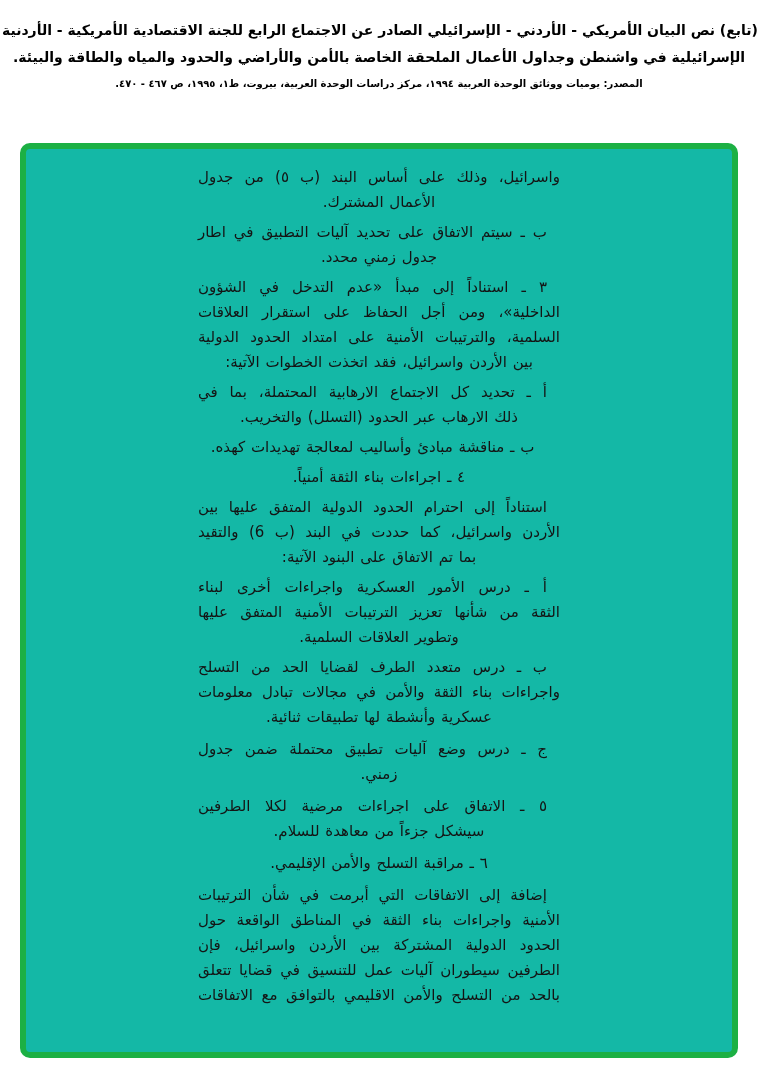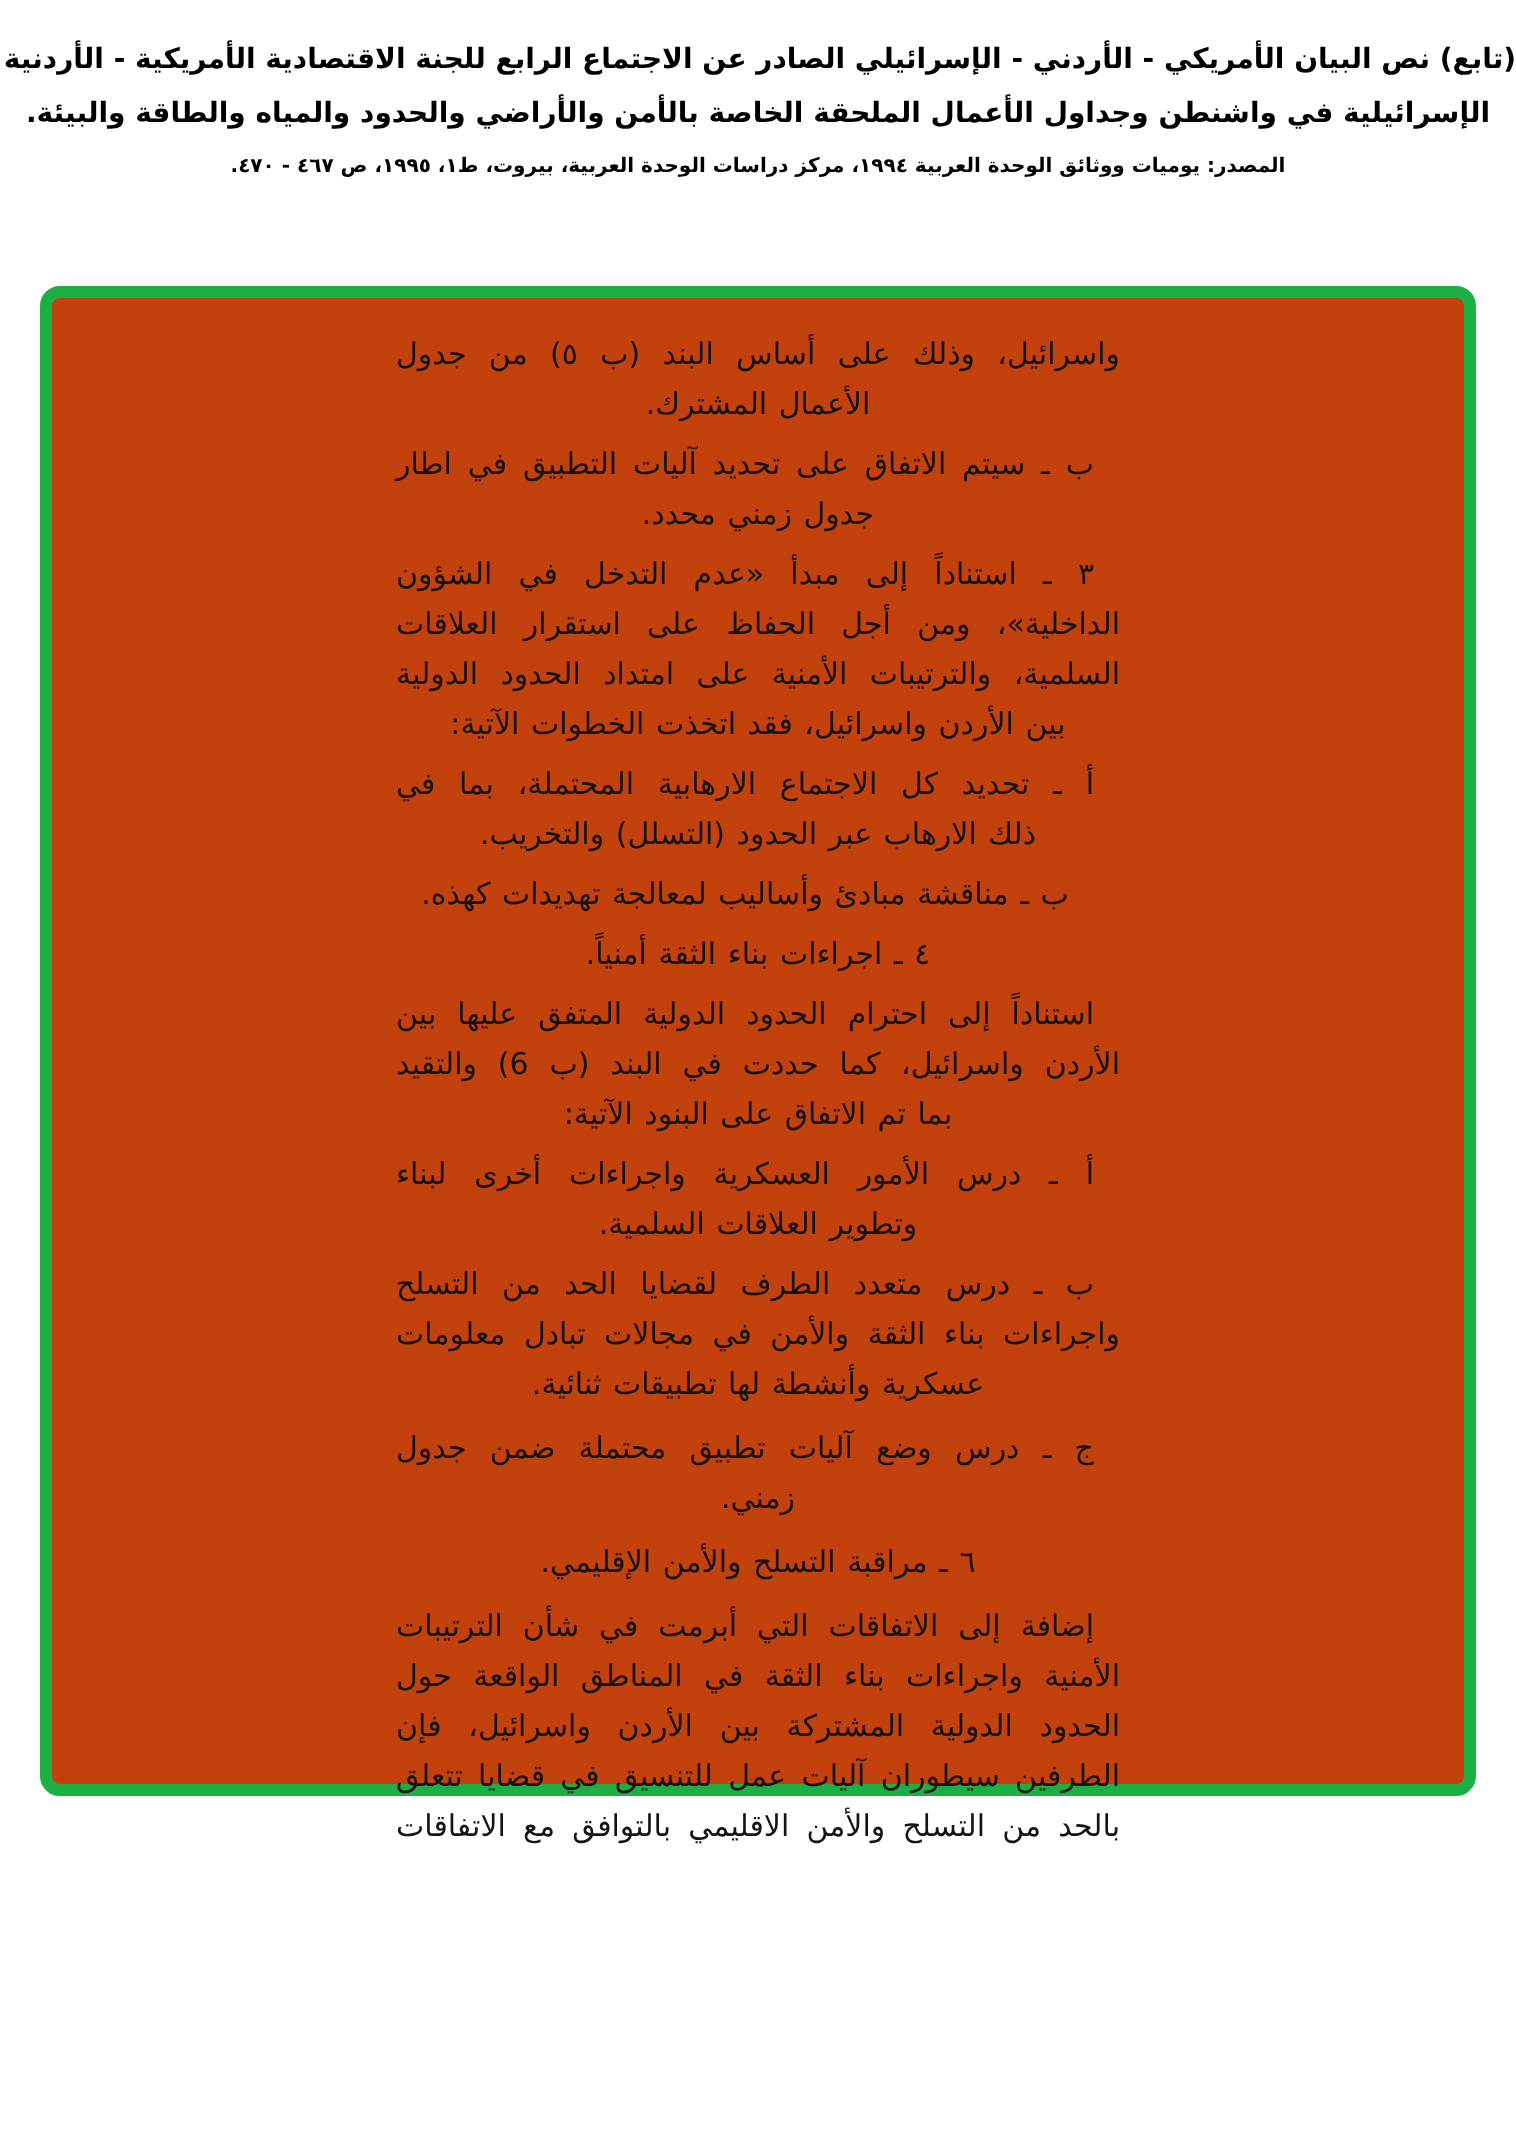--- a/index.html
+++ b/index.html
@@ -37,25 +37,25 @@
     line-height: 22px;
     margin-top: 2px;
     white-space: nowrap;
   }
   
   .body-frame {
     position: absolute;
     left: 20px;
     top: 143px;
     width: 718px;
-    height: 755px;
+    height: 915px;
     box-sizing: border-box;
     border: 6px solid #1cb044; 
     border-radius: 10px;
-    background: #c2410c;
+    background: #14b8a6;
   }
   
   .text-column {
     direction: rtl;
     width: 362px;
     margin: 16px auto 0 auto;
     font-size: 15px;
     color: #141414;
   }
   .para { margin: 0 0 5px 0; }
@@ -104,30 +104,35 @@
       <div class="para">
         <div class="line last">٤ ـ اجراءات بناء الثقة أمنياً.</div>
       </div>
       <div class="para">
         <div class="line indent">استناداً إلى احترام الحدود الدولية المتفق عليها بين</div>
         <div class="line">الأردن واسرائيل، كما حددت في البند (ب 6) والتقيد</div>
         <div class="line last">بما تم الاتفاق على البنود الآتية:</div>
       </div>
       <div class="para">
         <div class="line indent">أ ـ درس الأمور العسكرية واجراءات أخرى لبناء</div>
+        <div class="line">الثقة من شأنها تعزيز الترتيبات الأمنية المتفق عليها</div>
         <div class="line last">وتطوير العلاقات السلمية.</div>
       </div>
       <div class="para">
         <div class="line indent">ب ـ درس متعدد الطرف لقضايا الحد من التسلح</div>
         <div class="line">واجراءات بناء الثقة والأمن في مجالات تبادل معلومات</div>
         <div class="line last">عسكرية وأنشطة لها تطبيقات ثنائية.</div>
       </div>
       <div class="para gap">
         <div class="line indent">ج ـ درس وضع آليات تطبيق محتملة ضمن جدول</div>
         <div class="line last">زمني.</div>
+      </div>
+      <div class="para gap">
+        <div class="line indent">٥ ـ الاتفاق على اجراءات مرضية لكلا الطرفين</div>
+        <div class="line last">سيشكل جزءاً من معاهدة للسلام.</div>
       </div>
       <div class="para gap">
         <div class="line last">٦ ـ مراقبة التسلح والأمن الإقليمي.</div>
       </div>
       <div class="para gap">
         <div class="line indent">إضافة إلى الاتفاقات التي أبرمت في شأن الترتيبات</div>
         <div class="line">الأمنية واجراءات بناء الثقة في المناطق الواقعة حول</div>
         <div class="line">الحدود الدولية المشتركة بين الأردن واسرائيل، فإن</div>
         <div class="line">الطرفين سيطوران آليات عمل للتنسيق في قضايا تتعلق</div>
         <div class="line">بالحد من التسلح والأمن الاقليمي بالتوافق مع الاتفاقات</div>

